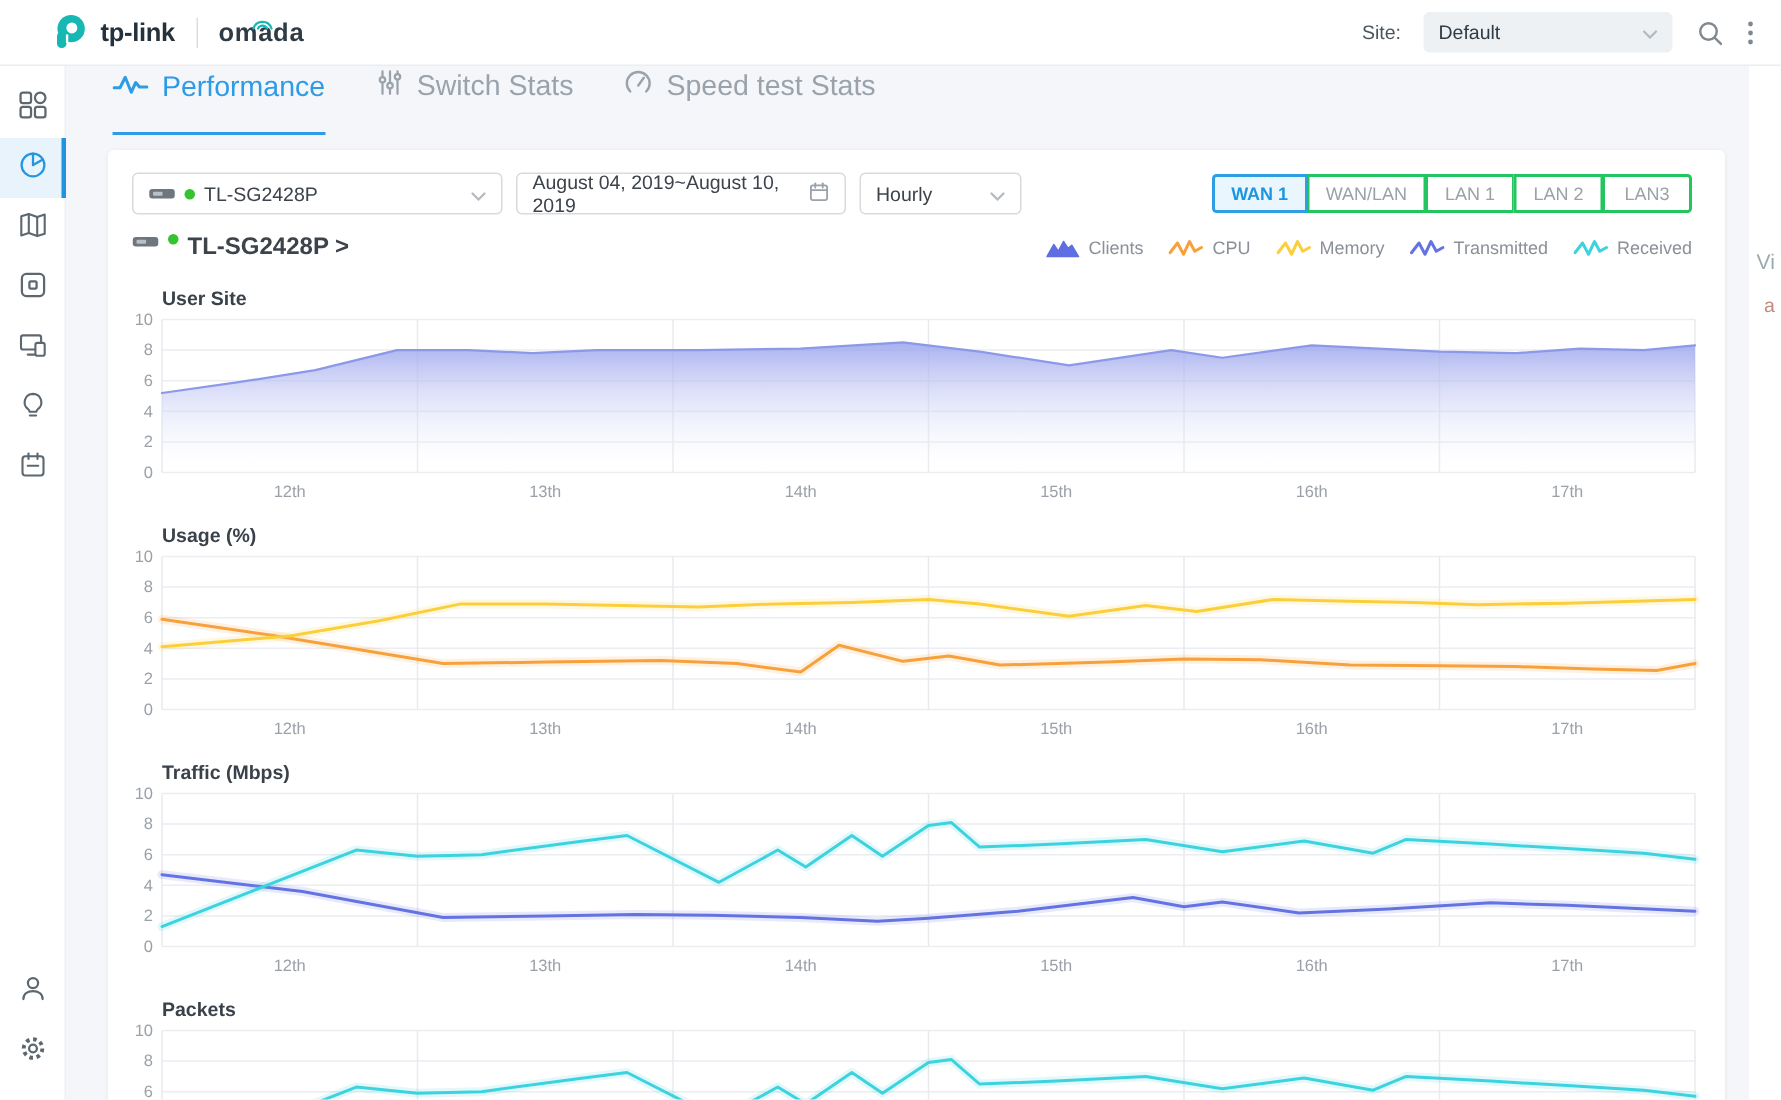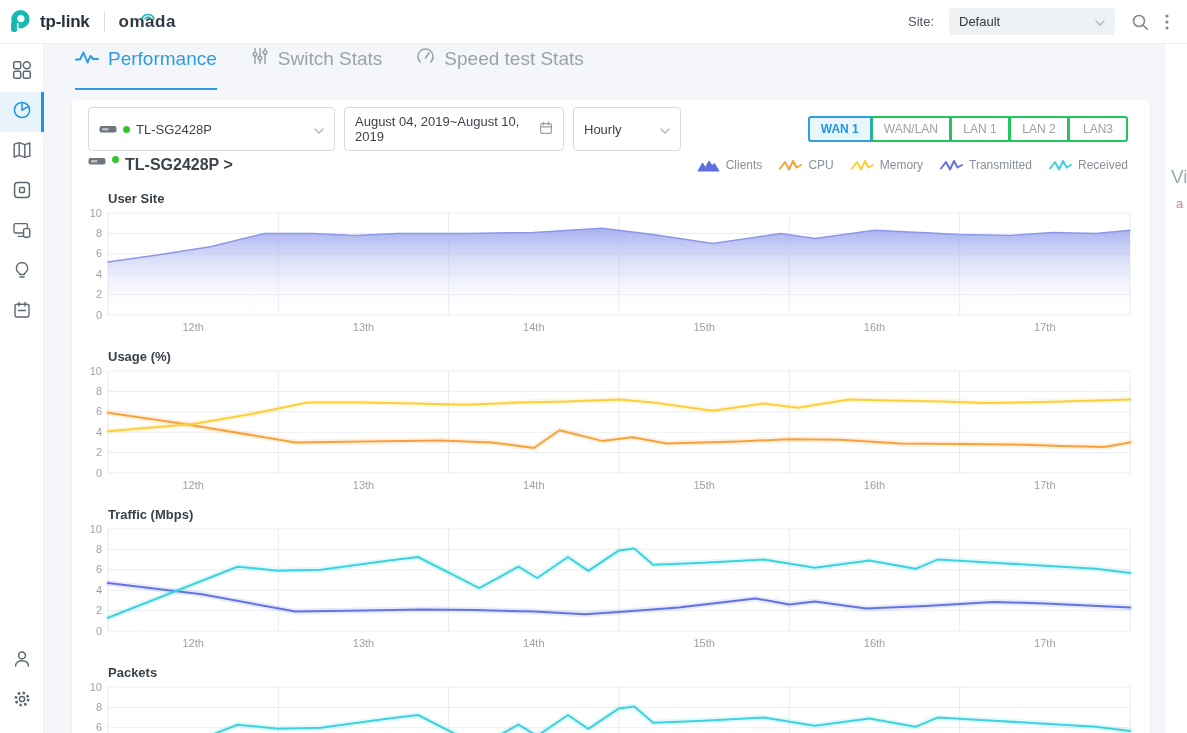--- a/index.html
+++ b/index.html
@@ -3,21 +3,21 @@
 <meta charset="utf-8">
 <style>
   html,body{margin:0;padding:0;width:1187px;height:733px;overflow:hidden;
     font-family:"Liberation Sans",sans-serif;background:#f4f6f9;}
   *{box-sizing:border-box;}
   svg text{font-family:"Liberation Sans",sans-serif;}
 
   
   .header{position:absolute;left:0;top:0;width:1187px;height:44px;background:#fff;
     border-bottom:1px solid #ebedf0;display:flex;align-items:center;z-index:20;}
-  .brand{display:flex;align-items:center;gap:9px;padding-left:6px;}
+  .brand{display:flex;align-items:center;gap:9px;padding-left:33px;}
   .tp-name{font-size:17px;font-weight:700;color:#25313b;letter-spacing:-.2px;}
   .vdiv{width:1px;height:20px;background:#d9dde1;margin:0 5px;}
   .omada{position:relative;font-size:17px;font-weight:600;color:#2f3b45;letter-spacing:.5px;}
   .omada .arcs{position:absolute;left:21px;top:-7px;}
   .header-right{margin-left:auto;display:flex;align-items:center;gap:15px;padding-right:18px;}
   .site-label{font-size:13px;color:#4a545e;}
   .site-select{width:166px;height:27px;background:#eef1f4;border-radius:4px;display:flex;
     align-items:center;padding:0 10px;font-size:13px;color:#2f3b45;cursor:pointer;}
   .site-select .chev{margin-left:auto;}
   .hicon{display:flex;align-items:center;cursor:pointer;}
@@ -35,21 +35,21 @@
   .main{position:absolute;left:44px;top:44px;width:1143px;height:689px;background:#f4f6f9;overflow:hidden;}
   .tabs{display:flex;align-items:flex-end;gap:34px;margin:12px 0 0 31px;height:34px;}
   .tab{display:flex;align-items:center;gap:9px;font-size:19px;color:#9aa3ab;
     padding-bottom:18px;border-bottom:2px solid transparent;cursor:pointer;white-space:nowrap;}
   .tab.active{color:#2e9be6;border-bottom-color:#2e9be6;}
 
   .card{position:absolute;left:28px;top:56px;width:1078px;height:720px;background:#fff;
     border-radius:4px;box-shadow:0 1px 3px rgba(31,45,61,.08);padding:14px 16px 0 16px;}
 
   .toolbar{display:flex;align-items:center;gap:9px;height:30px;}
-  .selbox{height:44px;border:1px solid #d7dbdf;border-radius:4px;background:#fff;display:flex;
+  .selbox{height:28px;border:1px solid #d7dbdf;border-radius:4px;background:#fff;display:flex;
     align-items:center;padding:0 10px;font-size:13px;color:#3c434b;cursor:pointer;}
   .dev-sel{width:247px;gap:6px;}
   .date-sel{width:220px;}
   .int-sel{width:108px;}
   .selbox .chev,.selbox .cal{margin-left:auto;}
   .dot{width:7px;height:7px;border-radius:50%;background:#35c42e;flex:0 0 auto;}
 
   .ports{margin-left:auto;margin-right:6px;display:flex;}
   .port-btn{height:26px;min-width:60px;padding:0 11px;border:2px solid #22c55e;background:#fff;
     color:#9aa1a9;font-size:12px;font-family:"Liberation Sans",sans-serif;margin-left:-1px;cursor:pointer;}
@@ -64,21 +64,21 @@
   .legend{margin-left:auto;margin-right:6px;display:flex;align-items:center;gap:17px;}
   .legend-item{display:flex;align-items:center;gap:6px;font-size:12px;color:#8a9099;cursor:pointer;}
 
   .chart{margin-top:10px;}
   .chart.first{margin-top:15px;}
   .chart h3{font-size:13px;font-weight:700;color:#39414a;margin:0 0 2px 20px;height:16px;line-height:16px;}
   .chart svg{display:block;overflow:visible;}
 
   
   .edge-panel{position:absolute;left:1166px;top:44px;width:21px;height:689px;background:#fff;overflow:hidden;}
-  .edge-t1{position:absolute;left:5px;top:122px;font-size:19px;color:#9aaab3;}
+  .edge-t1{position:absolute;left:5px;top:122px;font-size:14px;color:#9aaab3;}
   .edge-t2{position:absolute;left:10px;top:152px;font-size:13px;color:#c08b7e;}
 </style>
 </head>
 <body>
 
 <div class="header">
   <div class="brand">
     <span style="display:flex">
       <svg width="25" height="25" viewBox="0 0 26 26">
         <circle cx="15" cy="10.5" r="9.5" fill="#17b8b4"></circle>

